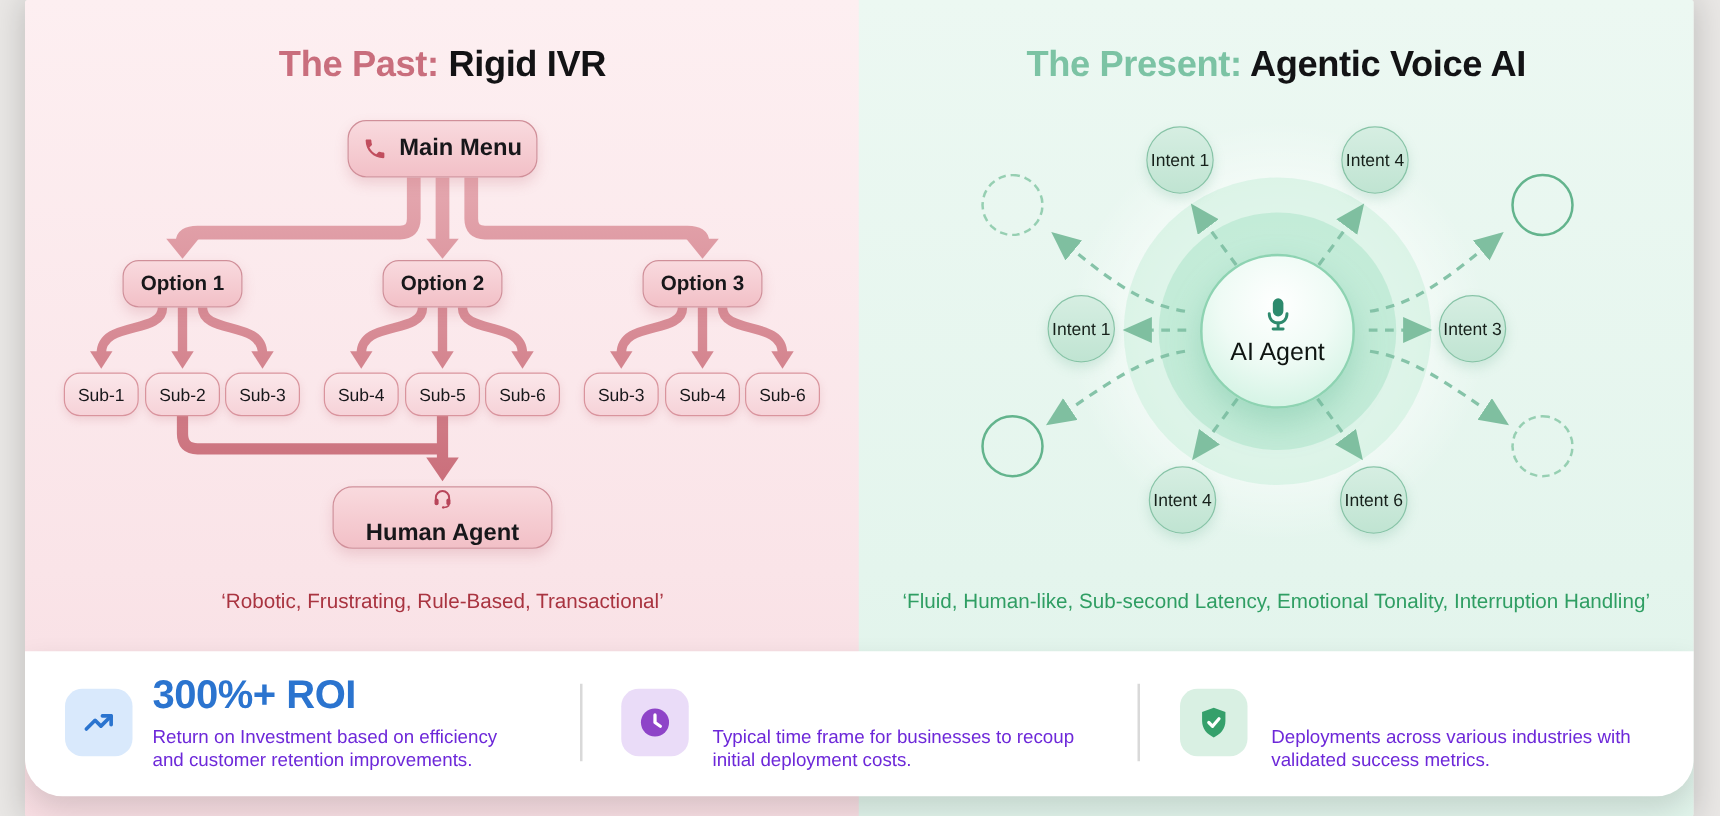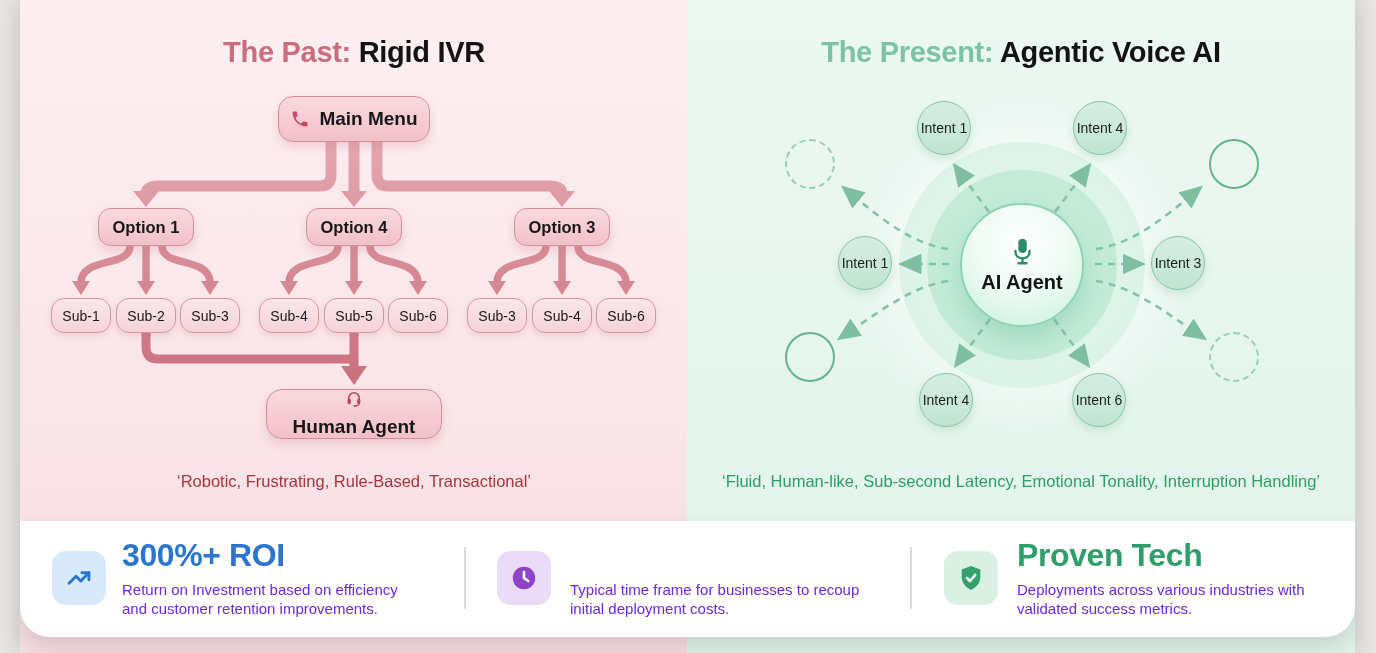--- a/index.html
+++ b/index.html
@@ -47,21 +47,21 @@
     background:rgba(188,234,211,0.40); }
   .ring-inner { position:absolute; left:240px; top:170px; width:190px; height:190px; border-radius:50%;
     background:rgba(173,228,202,0.55); }
   .hub-svg { position:absolute; left:0; top:0; }
   .ai-center {
     position:absolute; left:273px; top:203px; width:124px; height:124px; border-radius:50%;
     background:radial-gradient(circle at 50% 32%, #ffffff 0%, #effbf5 45%, #c8f0dd 100%);
     border:2px solid #8ed3b2; box-shadow:0 12px 26px rgba(100,185,150,0.38);
     display:flex; flex-direction:column; align-items:center; justify-content:center; gap:4px;
   }
-  .ai-center .label { font-size:20px; font-weight:bold; color:#0f1512; }
+  .ai-center .label { font-size:20px; font-weight:normal; color:#0f1512; }
   .intent {
     position:absolute; width:54px; height:54px; border-radius:50%;
     background:linear-gradient(180deg,#d6eee2 0%, #c0e4d2 100%);
     border:1.5px solid #86c3a6; box-shadow:0 4px 9px rgba(110,180,150,0.25);
     display:flex; align-items:center; justify-content:center;
     font-size:14px; font-weight:500; color:#17211b;
   }
   .empty-circle { position:absolute; width:50px; height:50px; border-radius:50%; }
   .empty-dashed { border:2px dashed #96cfb2; }
   .empty-solid { border:2.5px solid #63b48d; }
@@ -137,21 +137,21 @@
         <svg width="20" height="20" viewBox="0 0 24 24">
             <path fill="#c14e5e" d="M6.62 10.79c1.44 2.83 3.76 5.14 6.59 6.59l2.2-2.2c.27-.27.67-.36 1.02-.24 1.12.37 2.33.57 3.57.57.55 0 1 .45 1 1V20c0 .55-.45 1-1 1-9.39 0-17-7.61-17-17 0-.55.45-1 1-1h3.5c.55 0 1 .45 1 1 0 1.25.2 2.45.57 3.57.11.35.03.74-.25 1.02l-2.2 2.2z"></path>
           </svg>
         <span>Main Menu</span>
       </div>
 
       <div class="node option" style="left:78px">
           <span>Option 1</span>
         </div>
       <div class="node option" style="left:286px">
-          <span>Option 4</span>
+          <span>Option 2</span>
         </div>
       <div class="node option" style="left:494px">
           <span>Option 3</span>
         </div>
 
       <div class="node subnode" style="left:31px">
           <span>Sub-1</span>
         </div>
       <div class="node subnode" style="left:96px">
           <span>Sub-2</span>
@@ -278,18 +278,17 @@
       <div class="stat-desc" style="left:550px; width:322px;">Typical time frame for businesses to recoup initial deployment costs.</div>
 
       <div class="divider" style="left:890px;"></div>
 
       <div class="icon-box" style="left:924px; background:#d9f0e3;">
         <svg width="28" height="28" viewBox="0 0 24 24">
           <path d="M12 1.8 L20 4.8 V11 C20 16.2 16.6 20.2 12 22.2 C7.4 20.2 4 16.2 4 11 V4.8 Z" fill="#35a06b"></path>
           <path d="M8.6 12 L11.2 14.6 L15.6 9.4" fill="none" stroke="#ffffff" stroke-width="2.2" stroke-linecap="round" stroke-linejoin="round"></path>
         </svg>
       </div>
-      <div class="stat-title" style="left:997px; color:#2f9e68;">Proven Tech</div>
       <div class="stat-desc" style="left:997px; width:330px;">Deployments across various industries with validated success metrics.</div>
 
     </footer>
   </div>
 </div>
 
 </body></html>

